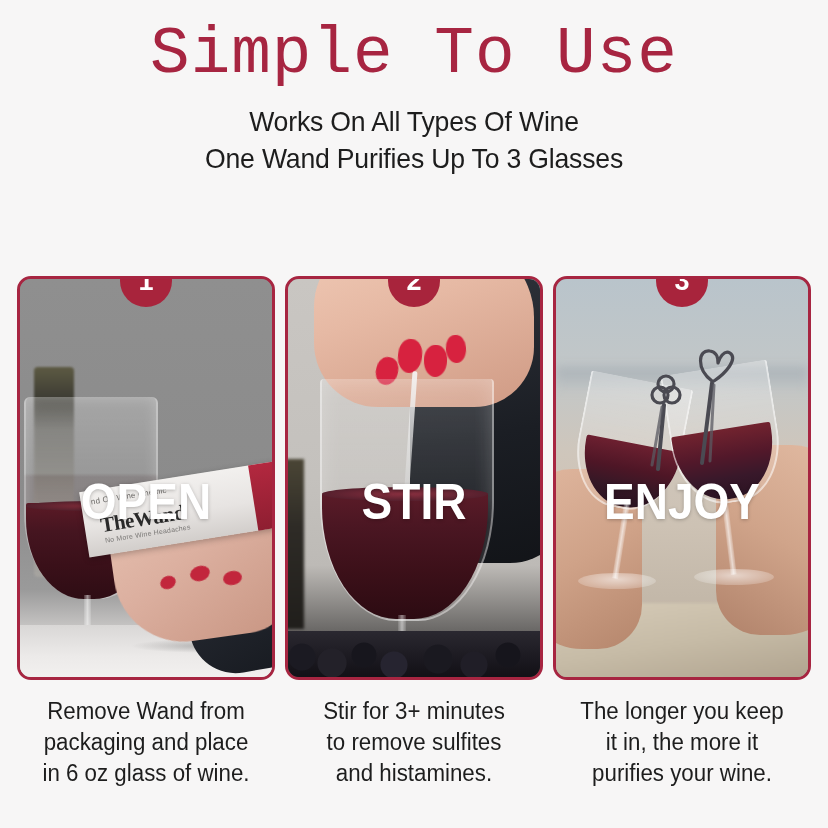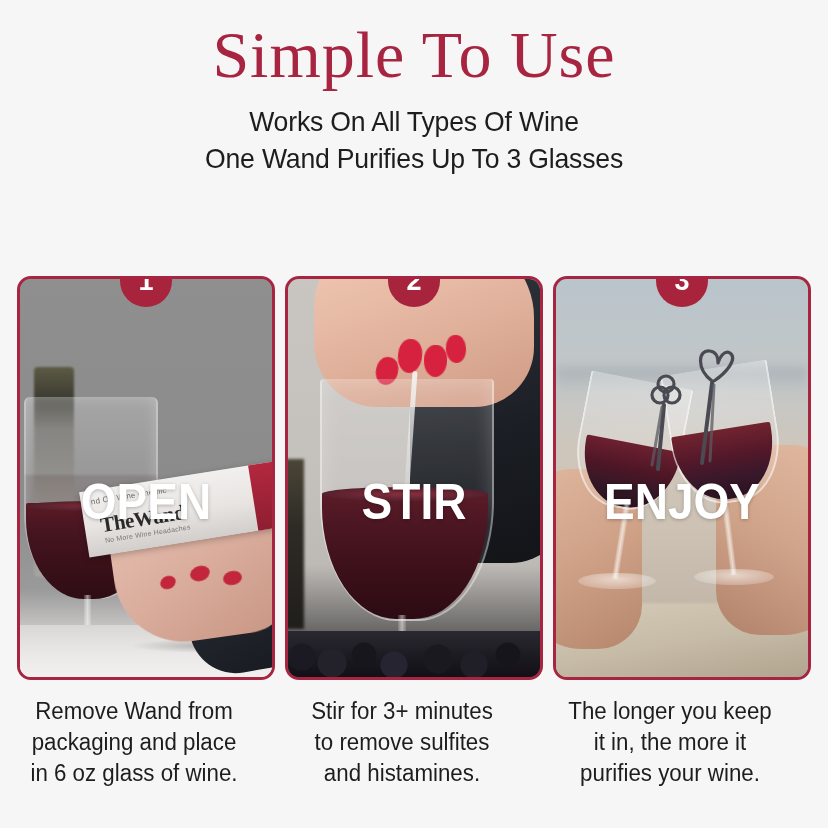--- a/index.html
+++ b/index.html
@@ -14,21 +14,21 @@
 
   
   .header{padding-top:22px;text-align:center;}
   .title{
     color:#a72541;
     font-size:66px;
     line-height:1;
     font-weight:400;
     letter-spacing:1px;
     margin:0 0 16px 0;
-    font-family:Liberation Serif, serif;
+    font-family:Liberation Mono, monospace;
   }
   .sub{
     color:#1d1d1d;
     font-size:28px;
     line-height:1.32;
     font-weight:400;
     letter-spacing:-0.2px;
     margin:0;
     transform:scaleX(0.95);
   }
@@ -78,21 +78,21 @@
     z-index:5;
     transform:scaleX(0.92);
     text-shadow:0 1px 4px rgba(0,0,0,.25);
     line-height:1;
     font-family:"Liberation Sans","DejaVu Sans",sans-serif;
   }
 
   
   .captions{
     position:absolute;
-    top:696px;left:5px;
+    top:696px;left:17px;
     width:794px;
     display:flex;
     justify-content:space-between;
   }
   .caption{
     width:258px;
     text-align:center;
     font-size:23px;
     line-height:1.35;
     color:#1d1d1d;

